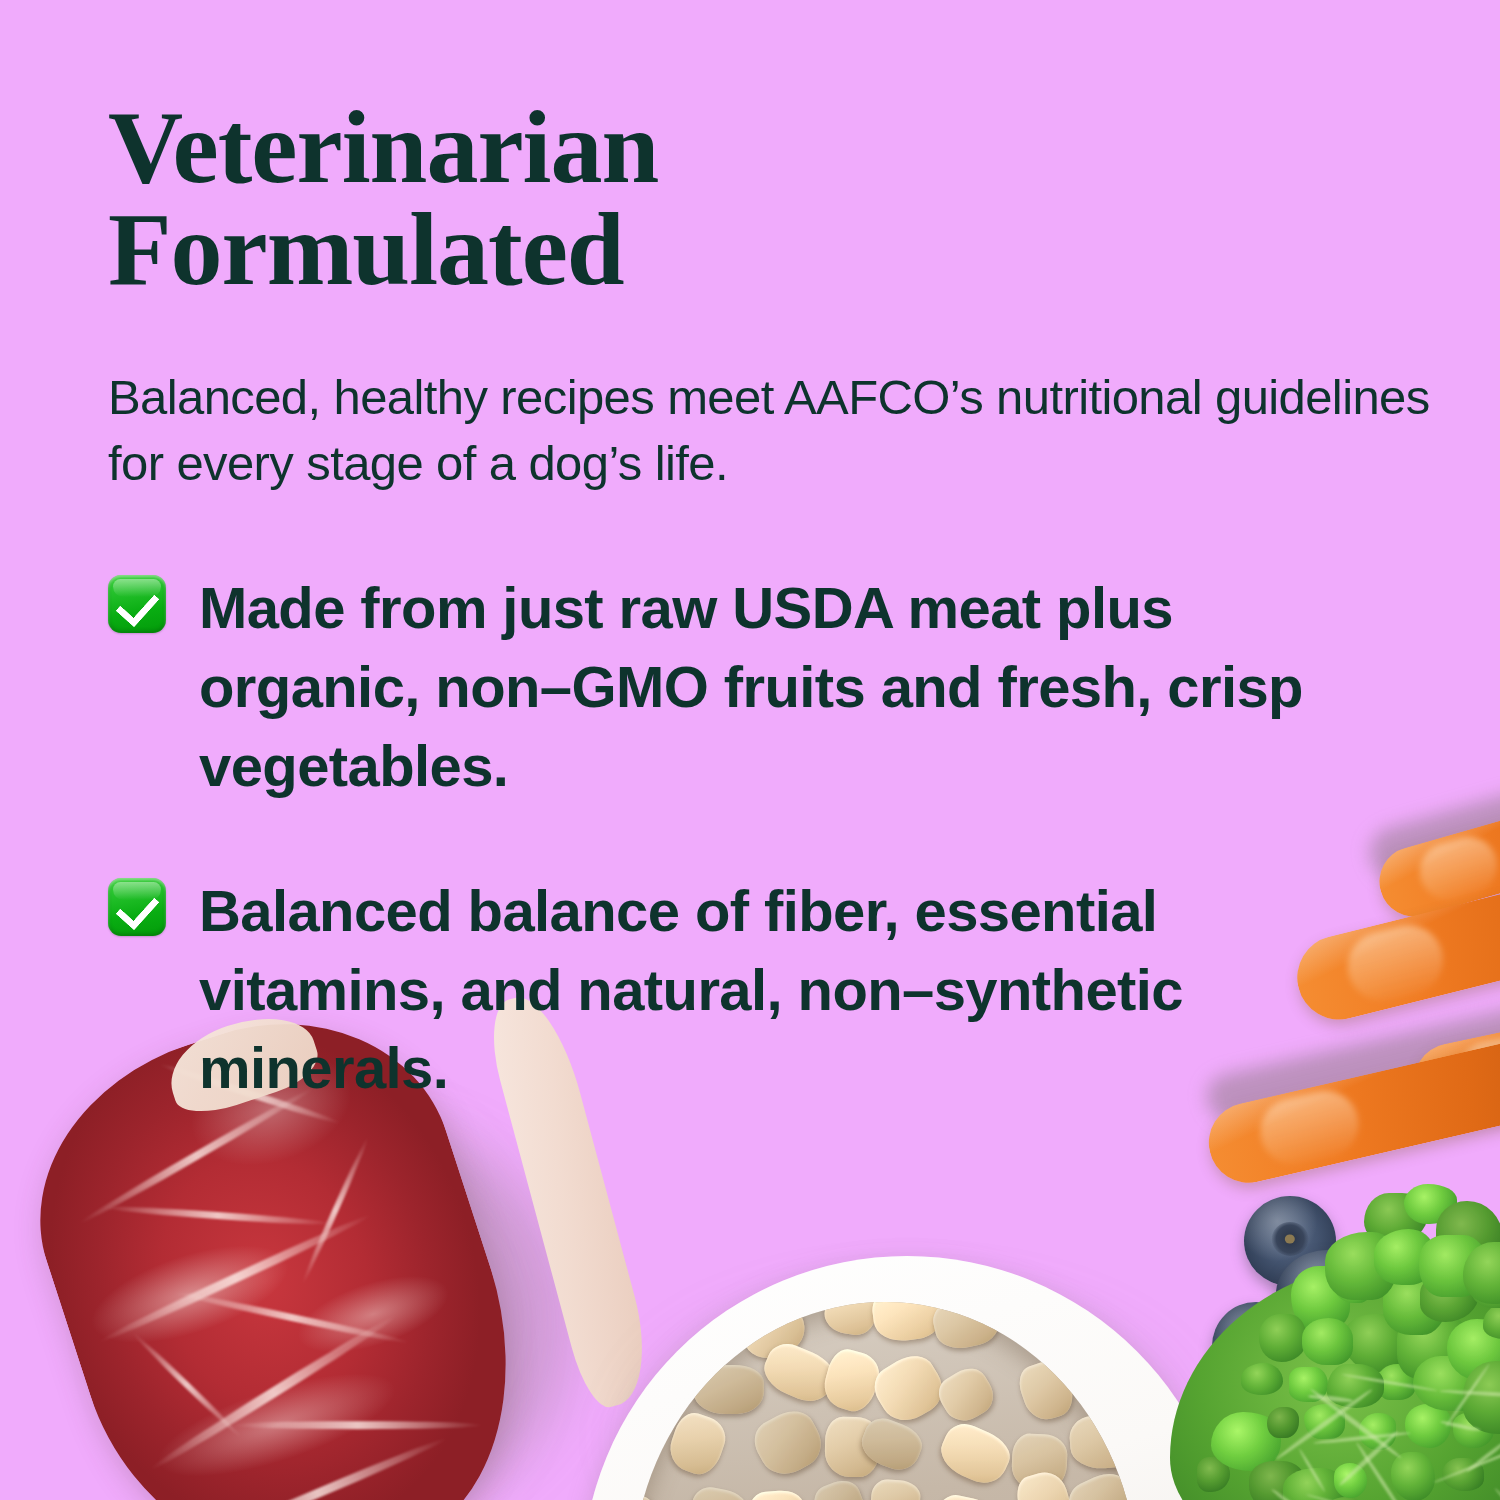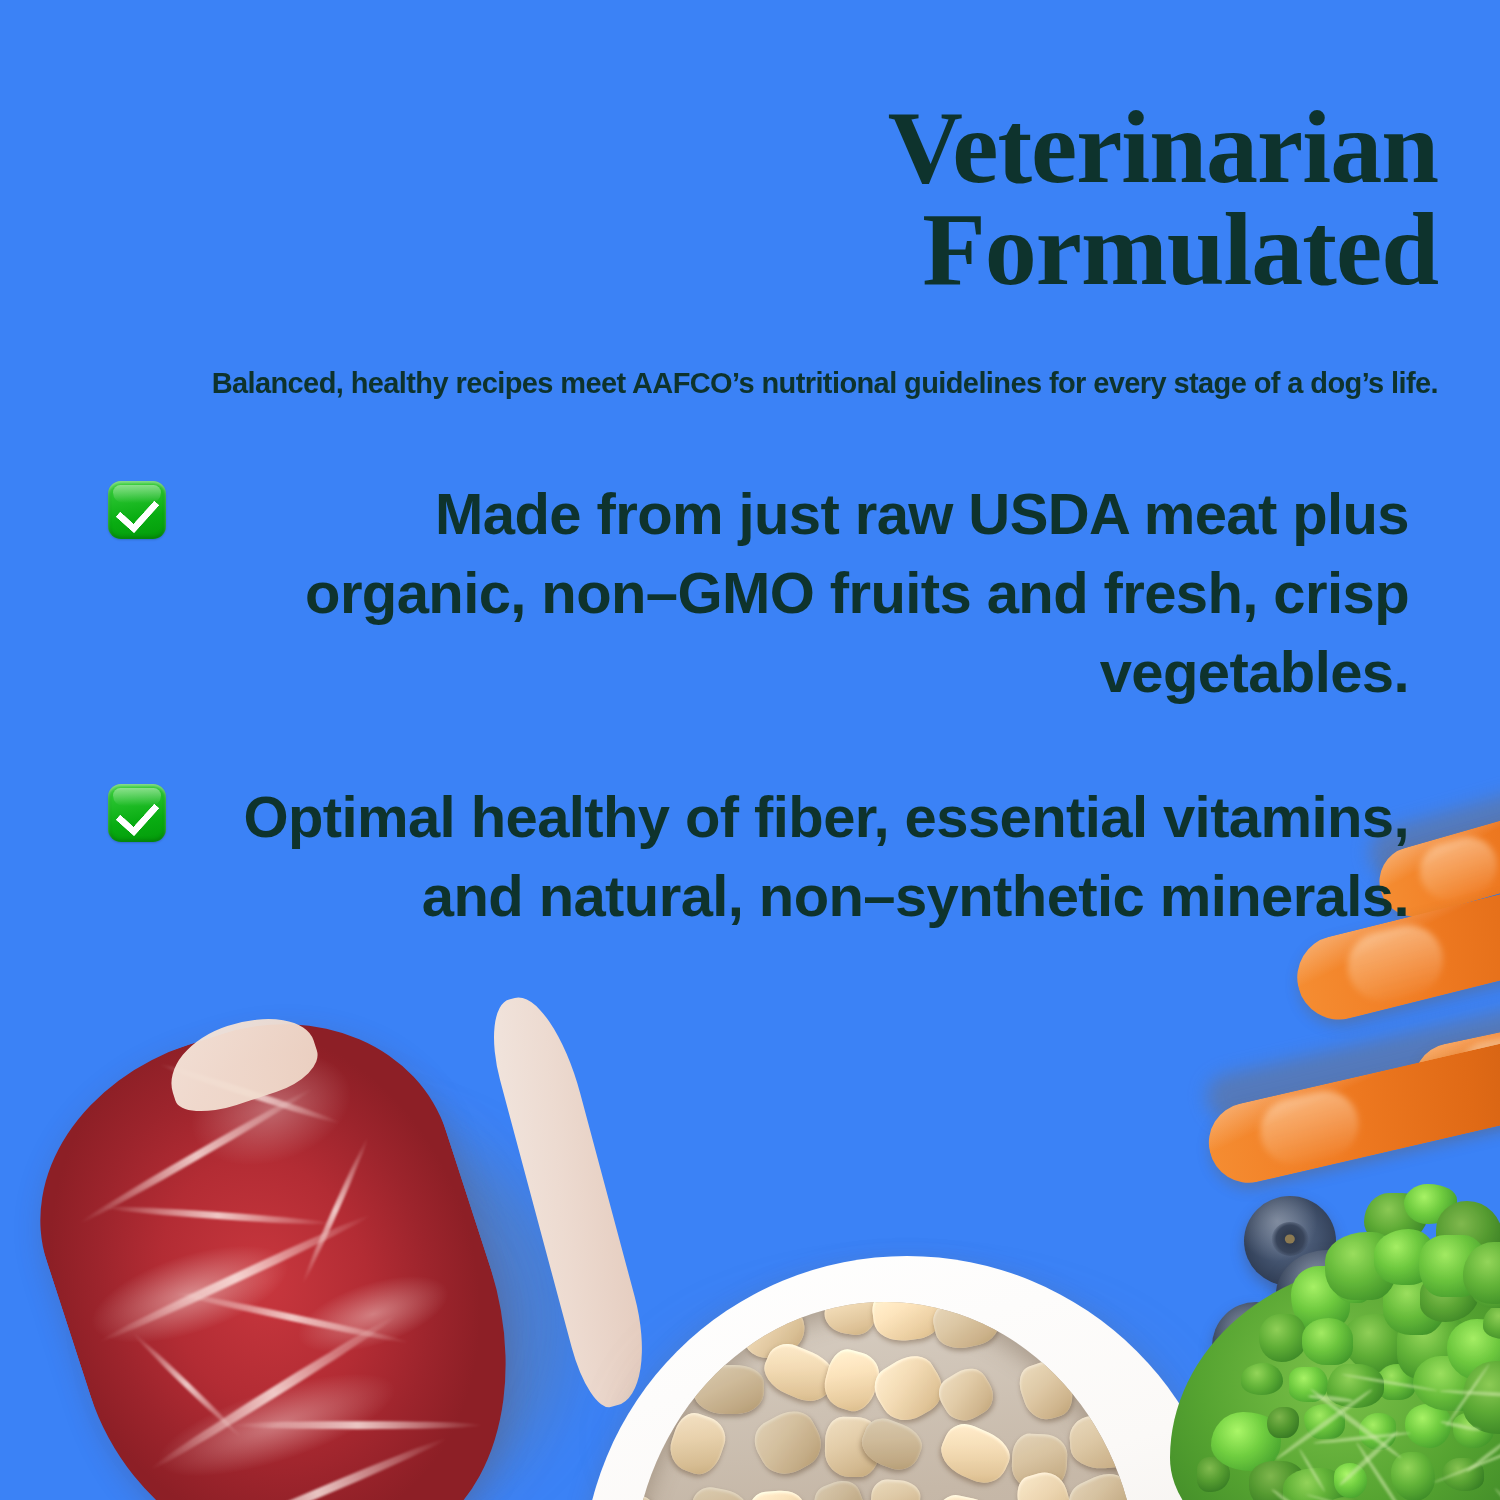--- a/index.html
+++ b/index.html
@@ -13,23 +13,22 @@
   body {
     font-family:"Liberation Sans", sans-serif;
     background:#f1ede7;
     position:relative;
   }
 
   
   #canvas {
     position:absolute;
     inset:0;
-    background:#3b82f6;
+    background:#f0abfc;
     overflow:hidden;
-    text-align:right;
   }
 
   
   .text-block {
     position:absolute;
     left:108px;
     top:96px;
     width:1330px;
     z-index:40;
   }
@@ -40,22 +39,22 @@
     font-size:104px;
     line-height:0.98;
     letter-spacing:-1px;
     color:#0e332d;
     white-space:pre-line;
   }
 
   .subtitle {
     margin-top:64px;
     font-family:"Liberation Sans", sans-serif;
-    font-weight:bold;
-    font-size:29px;
+    font-weight:normal;
+    font-size:49px;
     line-height:1.36;
     letter-spacing:-0.6px;
     color:#0e332d;
     max-width:1350px;
   }
 
   
   .bullets { margin-top:72px; }
 
   .bullet {
@@ -469,19 +468,19 @@
 
     <div class="bullets">
 
       <div class="bullet">
         <span class="check-icon"></span>
         <span class="bullet-text">Made from just raw USDA meat plus organic, non–GMO fruits and fresh, crisp vegetables.</span>
       </div>
 
       <div class="bullet">
         <span class="check-icon"></span>
-        <span class="bullet-text">Optimal healthy of fiber, essential vitamins, and natural, non–synthetic minerals.</span>
+        <span class="bullet-text">Balanced balance of fiber, essential vitamins, and natural, non–synthetic minerals.</span>
       </div>
 
     </div>
   </div>
 
 </div>
 
 </body></html>

